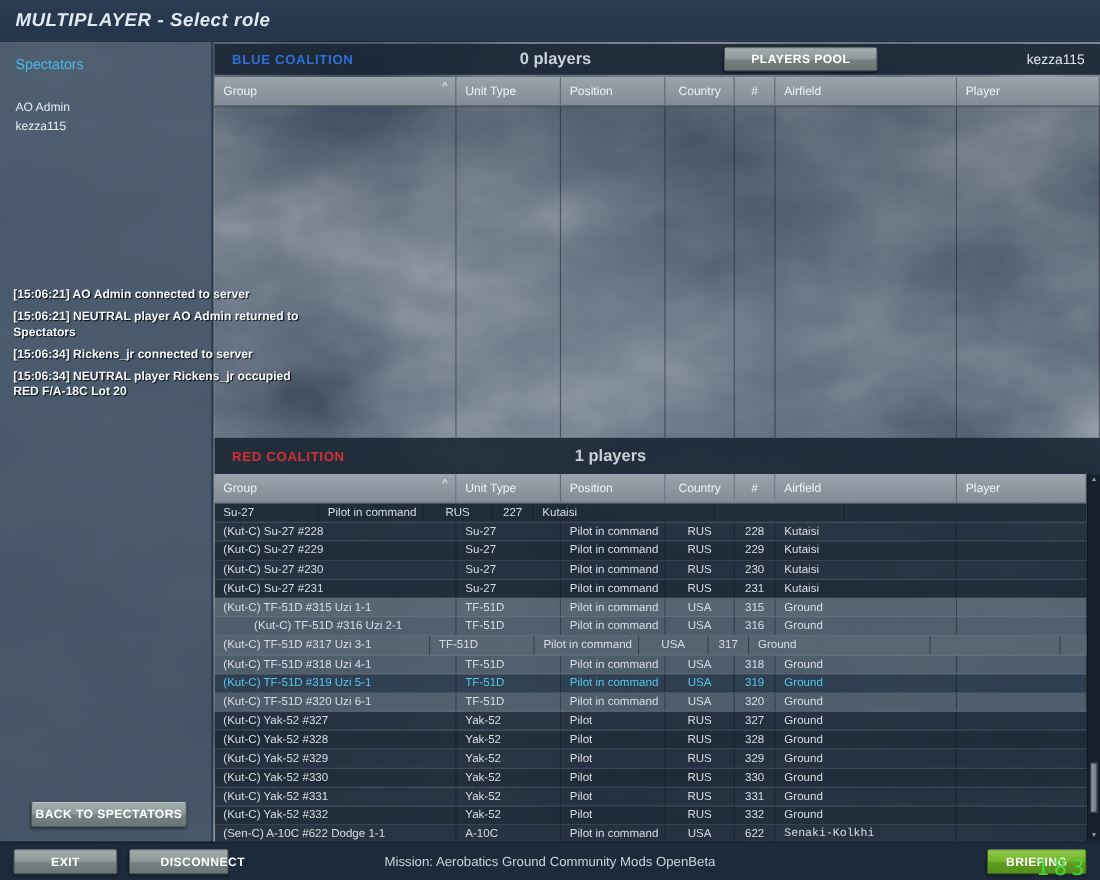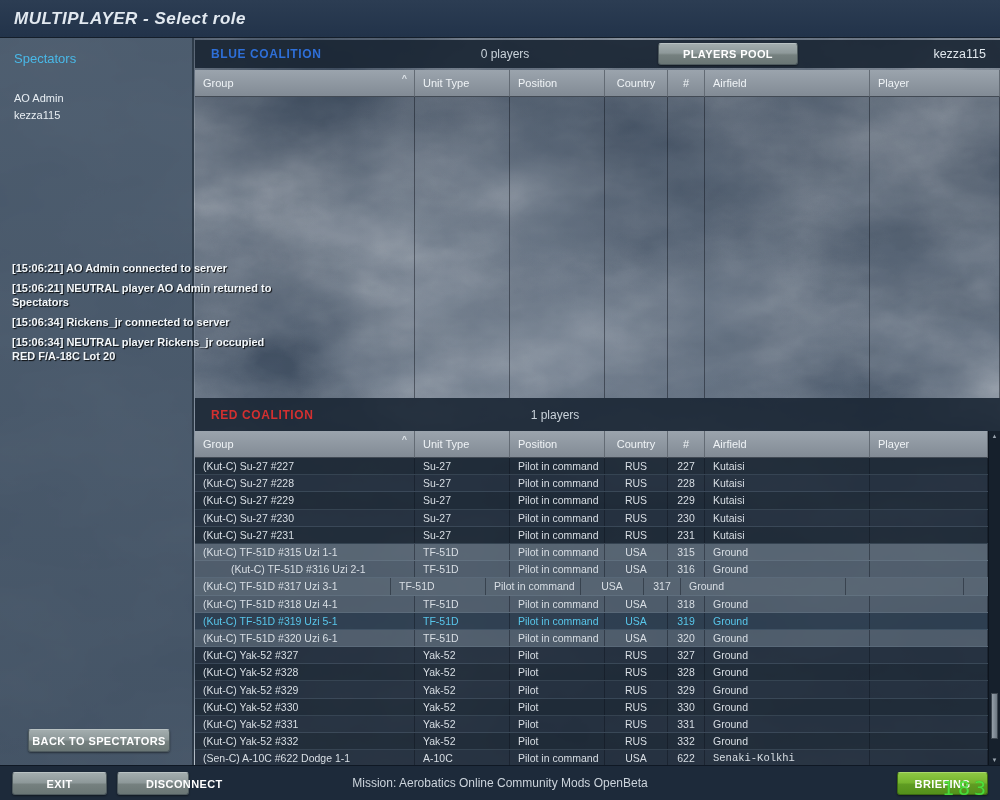--- a/index.html
+++ b/index.html
@@ -41,21 +41,21 @@
   
   .main { position:absolute; left:195px; top:38px; width:805px; height:727px; }
   .coalition-bar { position:absolute; left:0; right:0; background:rgba(26,38,52,0.92); }
   .coalition-bar.blue { top:2px; height:28px; }
   .coalition-bar.red  { top:360px; height:33px; }
   .co-label { position:absolute; left:16px; top:50%; transform:translateY(-50%);
     font-size:12px; font-weight:bold; letter-spacing:0.6px; }
   .co-label.blue-l { color:#2e6fd8; }
   .co-label.red-l  { color:#d33030; }
   .co-count { position:absolute; left:250px; width:120px; text-align:center; top:50%;
-    transform:translateY(-50%); color:#c9d2da; font-size:12px; }
+    transform:translateY(-50%); color:#c9d2da; font-size:15px;font-weight:bold; }
   .co-count.red-c { left:300px; }
   .pool-btn { position:absolute; left:463px; top:3px; width:140px; height:22px; }
   .username { position:absolute; right:14px; top:50%; transform:translateY(-50%);
     color:#e0e7ed; font-size:12.5px; }
 
   
   .thead { position:absolute; left:0; display:flex; height:27px; }
   .thead.blue-h { top:32px; width:805px; }
   .thead.red-h  { top:393px; width:793px; }
   .th { background:linear-gradient(#9ba4ad,#828b95); border-right:1px solid #636b74;
@@ -96,21 +96,21 @@
     color:#f3f7fa; font-size:11px; font-weight:bold; line-height:14px;
     text-shadow:1px 1px 1px rgba(0,0,0,0.85); }
   .chat-line { margin-bottom:6px; }
 
   
   .bottom-bar { position:absolute; left:0; bottom:0; width:1000px; height:35px;
     background:#1d2a3a; border-top:1px solid #0f1824; }
   .mission { position:absolute; left:0; top:10px; width:100%; text-align:center;
     color:#ccd4dc; font-size:12px; }
   .exit-btn { position:absolute; left:12px; top:6px; width:95px; height:23px; }
-  .disc-btn { position:absolute; left:117px; top:6px; width:72px; height:23px;padding-left:28px; }
+  .disc-btn { position:absolute; left:117px; top:6px; width:91px; height:23px;padding-left:28px; }
   .brief-btn { position:absolute; right:12px; top:6px; width:91px; height:23px;
     background:linear-gradient(#8dc843 0%, #76b52f 45%, #5f9c22 55%, #54901b 100%);
     border:1px solid #3c6b12; border-top-color:#a9d86a; }
   .fps { position:absolute; right:10px; bottom:0px; z-index:60;
     font-family:"DejaVu Sans Mono", monospace; font-size:20px; letter-spacing:4px;
     color:#49e93f; opacity:0.85; text-shadow:0 0 1px #2a8f25; }
 </style>
 </head>
 <body>
 
@@ -215,21 +215,20 @@
         </div>
         <div class="th" style="width: 165px;">
           <span>Airfield</span>
         </div>
         <div class="th" style="width: 118px;">
           <span>Player</span>
         </div>
       </div>
     <div class="red-body" id="red-body">
         <div class="row dark odd">
-          <div class="cell" style="width: 220px;">(Kut-C) Su-27 #227</div>
           <div class="cell" style="width: 95px;">Su-27</div>
           <div class="cell" style="width: 95px;">Pilot in command</div>
           <div class="cell center" style="width: 63px;">RUS</div>
           <div class="cell center" style="width: 37px;">227</div>
           <div class="cell" style="width: 165px;">Kutaisi</div>
           <div class="cell" style="width: 118px;"></div>
         </div>
         <div class="row dark even">
           <div class="cell" style="width: 220px;">(Kut-C) Su-27 #228</div>
           <div class="cell" style="width: 95px;">Su-27</div>
@@ -394,20 +393,20 @@
   </div>
 
   <div class="chat-log" id="chat-log">
       <div class="chat-line">[15:06:21] AO Admin connected to server</div>
       <div class="chat-line">[15:06:21] NEUTRAL player AO Admin returned to Spectators</div>
       <div class="chat-line">[15:06:34] Rickens_jr connected to server</div>
       <div class="chat-line">[15:06:34] NEUTRAL player Rickens_jr occupied RED F/A-18C Lot 20</div>
     </div>
 
   <div class="bottom-bar">
-    <div class="mission">Mission: Aerobatics Online Community Mods OpenBeta</div>
+    <div class="mission">Mission: Aerobatics Ground Community Mods OpenBeta</div>
     <button class="btn exit-btn">EXIT</button>
     <button class="btn disc-btn">DISCONNECT</button>
     <button class="btn brief-btn">BRIEFING</button>
     <div class="fps">183</div>
   </div>
 
 </div>
 
 </body></html>

